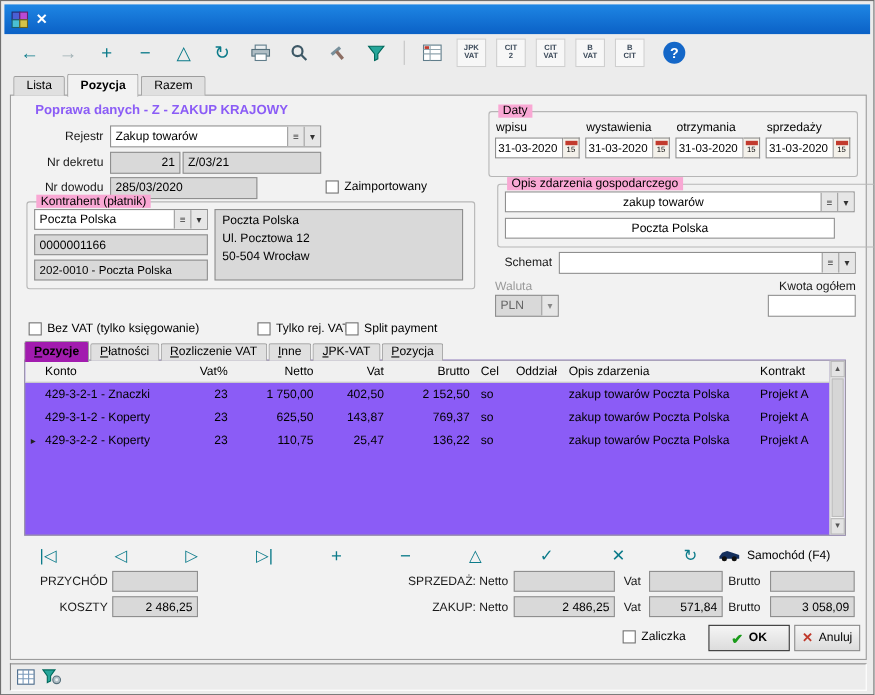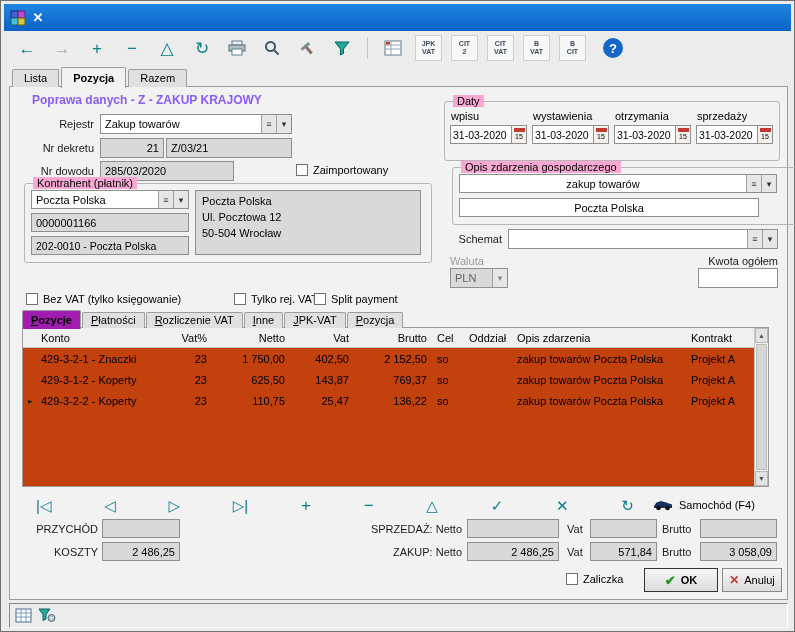--- a/index.html
+++ b/index.html
@@ -53,21 +53,21 @@
     display:flex; flex-direction:column; align-items:center; }
   .calbar { width:11px; height:4px; background:#c23b2e; margin-top:2px; }
   .calday { font-size:7px; line-height:1.4; }
   
   .subtabs { position:absolute; left:12px; top:222px; height:19px; display:flex; align-items:flex-end; z-index:2; }
   .subtab { display:inline-block; height:16px; padding:1px 8px 0; border:1px solid #9e9e9e; border-bottom:none;
     background:#e0e0e0; font-size:11px; margin-right:1px; border-radius:2px 2px 0 0; }
   .subtab::first-letter { text-decoration:underline; }
   .subtab.active { height:19px; background:#a21caf; font-weight:bold; margin-bottom:-1px; padding-top:3px; }
   
-  .grid { position:absolute; left:12px; top:240px; width:747px; height:160px; border:1px solid #9c9c9c; background:#c2410c; display:flex; }
+  .grid { position:absolute; left:12px; top:240px; width:747px; height:160px; border:1px solid #9c9c9c; background:#8b5cf6; display:flex; }
   .gridmain { flex:1; }
   .gridhead { display:flex; height:20px; background:#f0f0f0; border-bottom:1px solid #c5c5c5; align-items:center; }
   .gcell { padding:2px 5px; font-size:11px; overflow:hidden; white-space:nowrap; flex:none; }
   .grow { display:flex; height:21px; align-items:center; }
   .gut { width:13px; text-align:center; font-size:9px; color:#222; }
   .c0{width:140px}.c1{width:36px;text-align:right}.c2{width:78px;text-align:right}.c3{width:64px;text-align:right}
   .c4{width:78px;text-align:right}.c5{width:32px}.c6{width:48px}.c7{width:174px}.c8{width:68px}
   .vscroll { width:15px; background:#f2f2f2; border-left:1px solid #c9c9c9; display:flex; flex-direction:column; }
   .sbtn { height:15px; background:#e3e3e3; border:1px solid #b8b8b8; font-size:7px; color:#555;
     display:flex; align-items:center; justify-content:center; }

